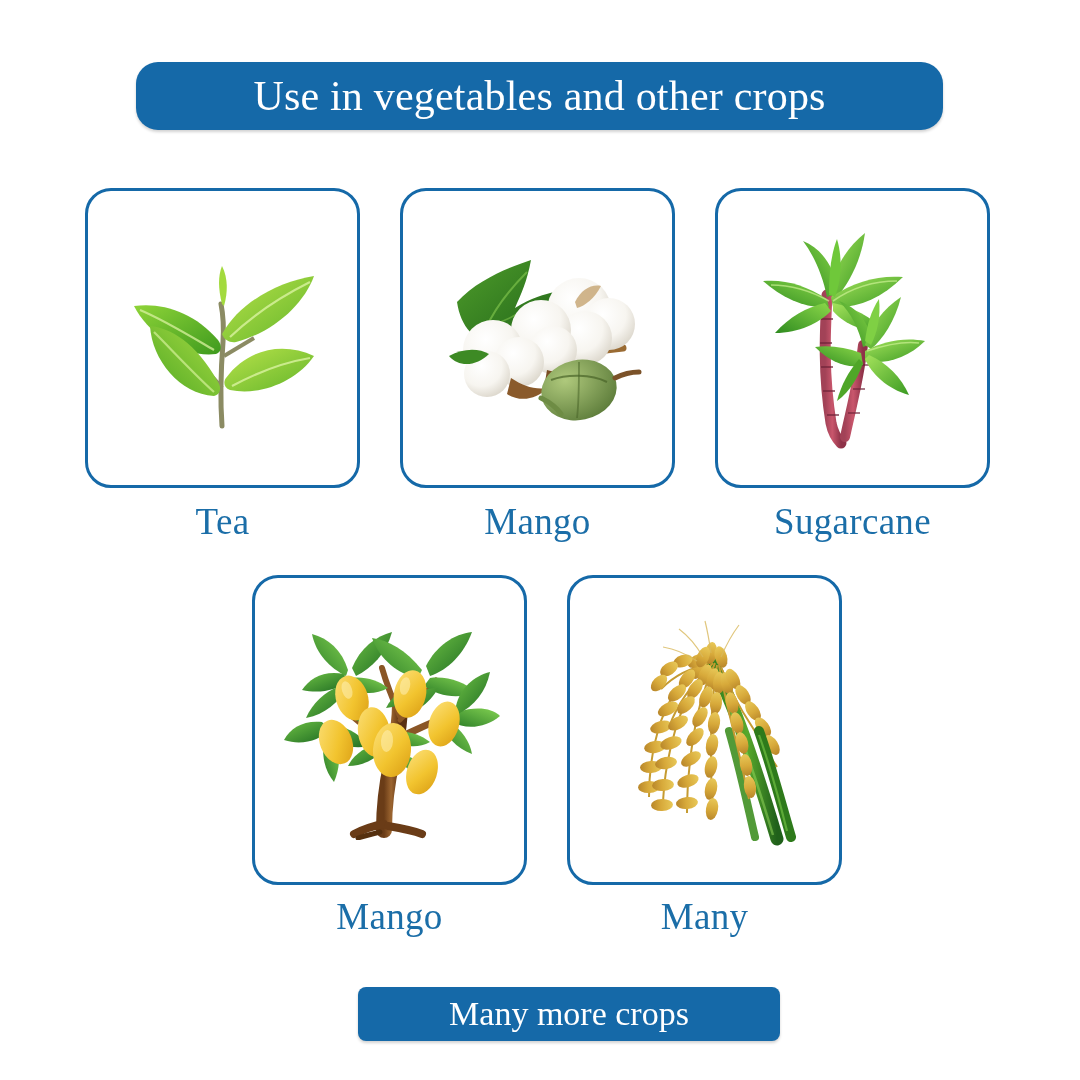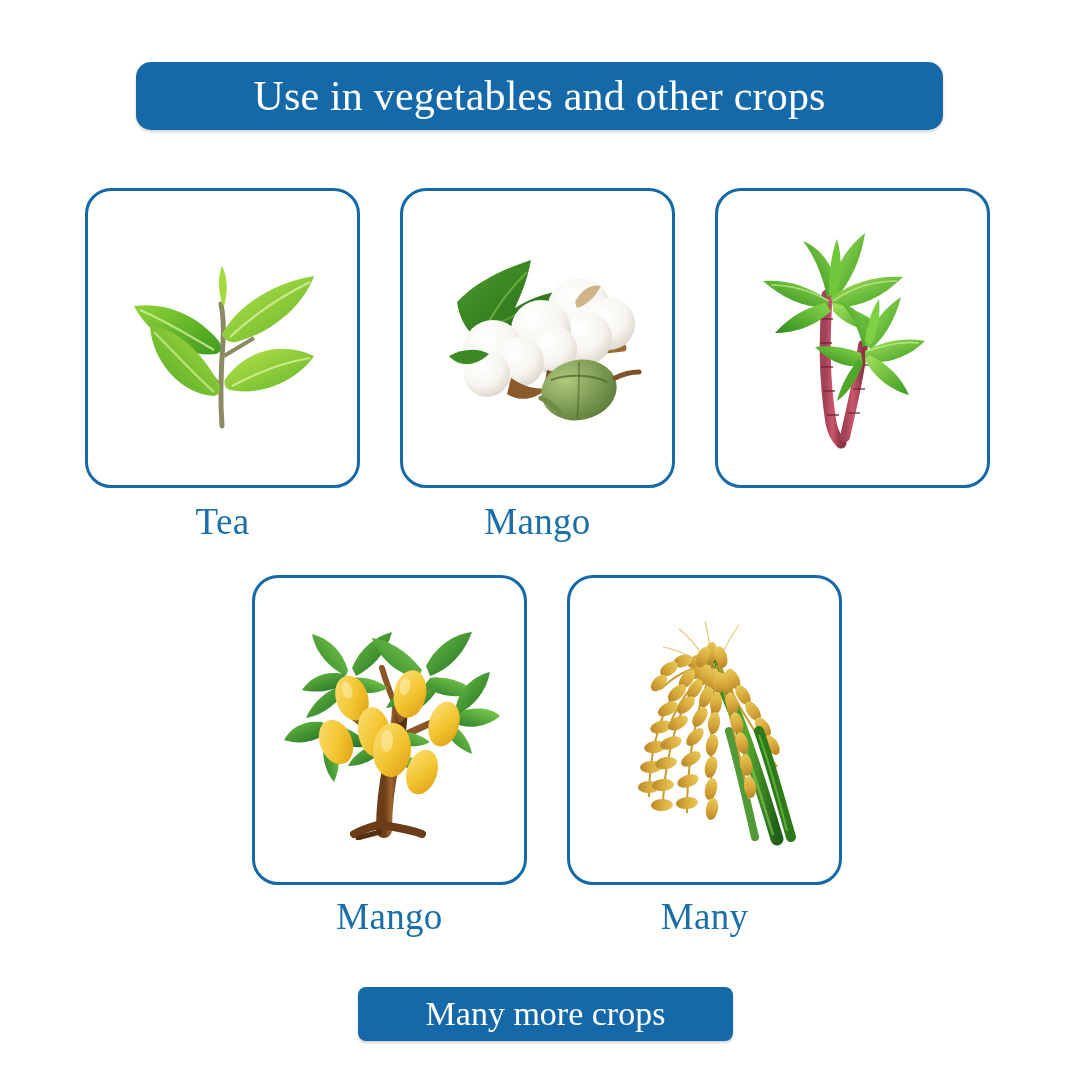--- a/index.html
+++ b/index.html
@@ -13,40 +13,40 @@
     height: 1080px;
     font-family: "Liberation Serif", "DejaVu Serif", serif;
     overflow: hidden;
     position: relative;
   }
 
   
   .banner {
     position: absolute;
     background: #1569A8;
-    border-radius: 15px;
+    border-radius: 22px;
     color: #ffffff;
     display: flex;
     align-items: center;
     justify-content: center;
     box-shadow: 0 2px 3px rgba(0,0,0,0.18);
     white-space: nowrap;
   }
   #header-banner {
     left: 136px;
     top: 62px;
     width: 807px;
     height: 68px;
     font-size: 42px;
     letter-spacing: 0.2px;
   }
   #footer-banner {
     left: 358px;
     top: 987px;
-    width: 375px;
+    width: 422px;
     height: 54px;
     font-size: 34px;
     border-radius: 8px;
   }
 
   
   .row {
     position: absolute;
     display: flex;
   }
@@ -248,20 +248,21 @@
         </g>
 
         <g stroke="#D3F59A" stroke-width="1.6" fill="none" opacity="0.65">
           <path d="M76 78 C58 68 38 62 18 62"></path>
           <path d="M80 78 C100 64 122 58 144 58"></path>
           <path d="M114 128 C132 122 150 118 166 120"></path>
         </g>
       </svg>
       </span>
     </div>
+    <div class="crop-label">Sugarcane</div>
   </div>
 
 </div>
 
 <div class="row" id="row-2">
 
   <div class="cell">
     <div class="card">
       <span>
       <svg width="220" height="220" viewBox="0 0 220 220">

